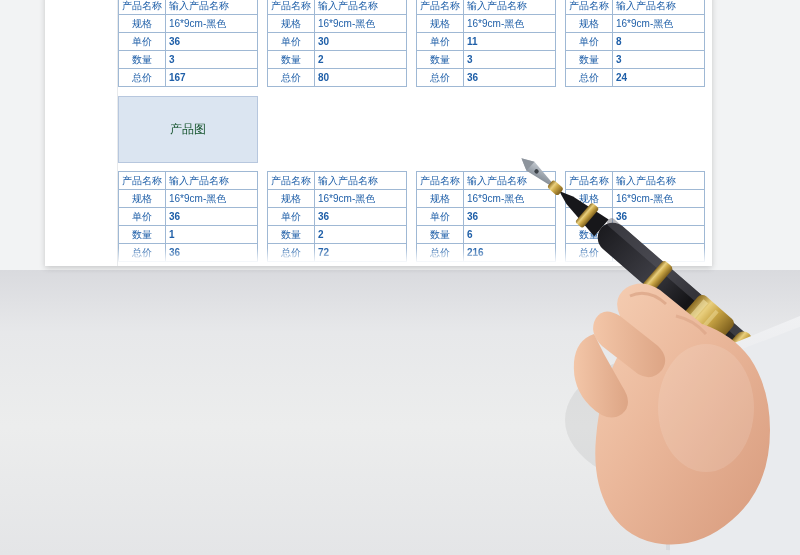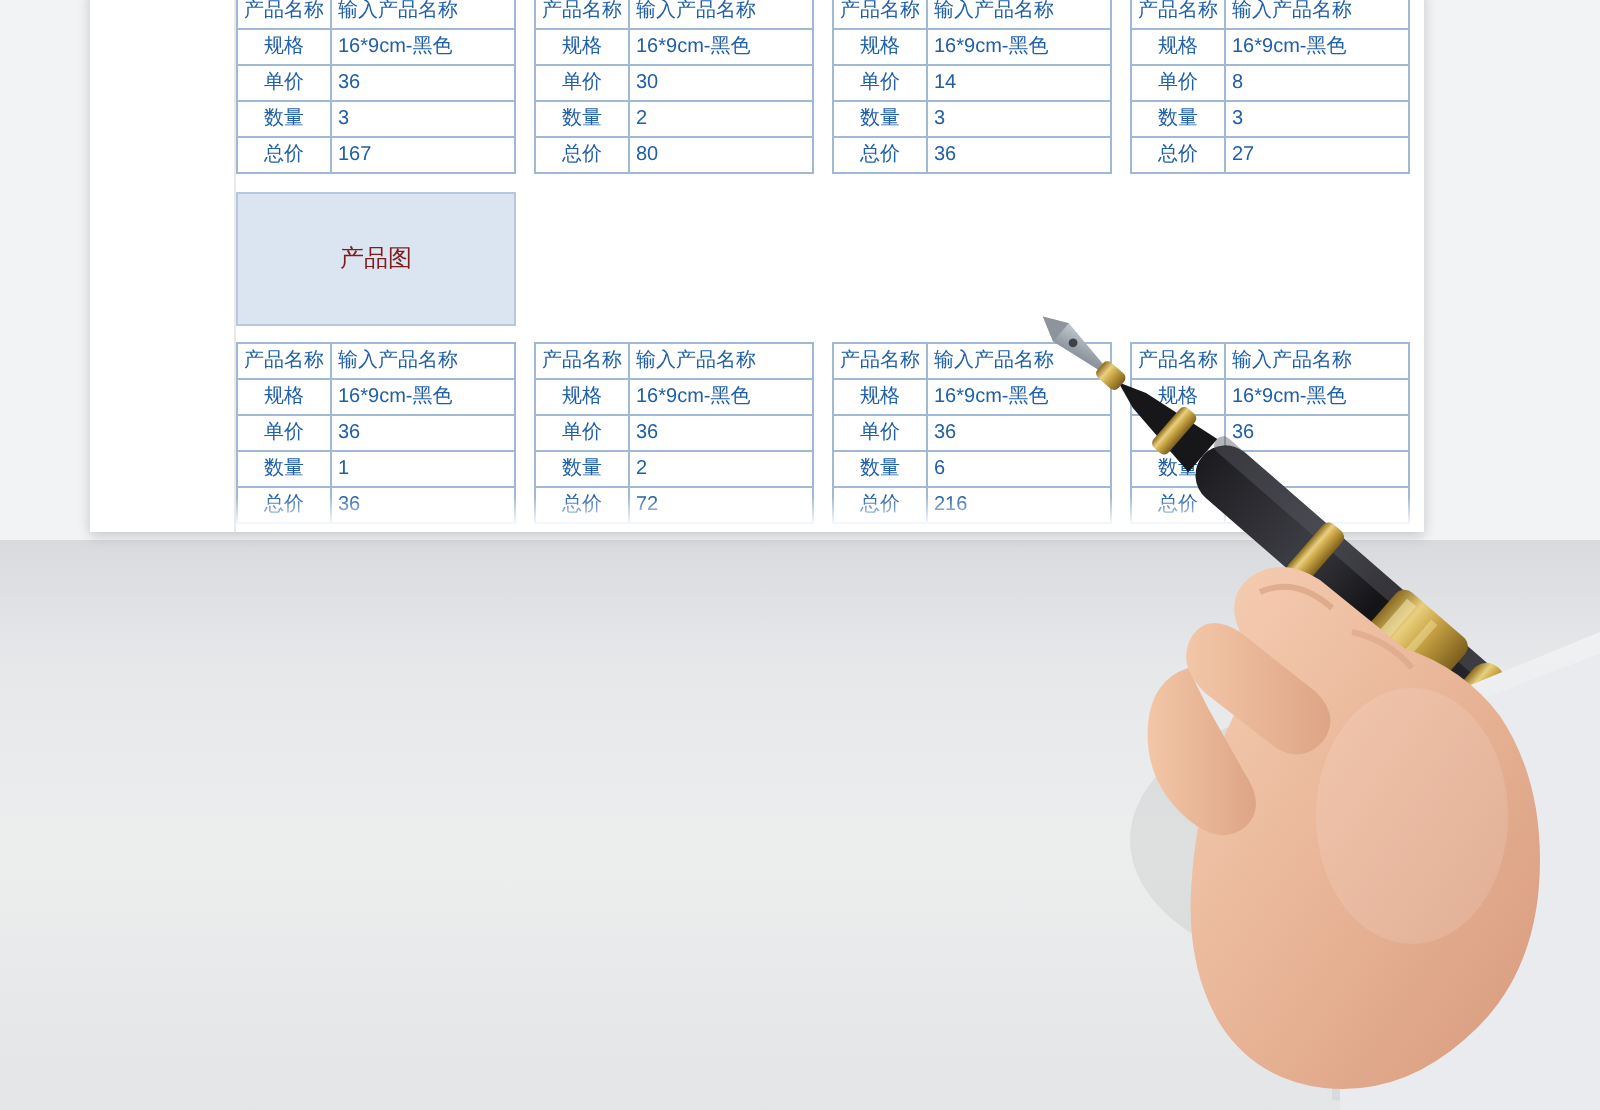--- a/index.html
+++ b/index.html
@@ -93,34 +93,35 @@
     text-align: center;
     color: #1f5fa8;
   }
   td.val {
     color: #1f5fa8;
     text-align: left;
     padding-left: 5px;
   }
   td.val.num {
     text-align: left;
+    font-weight: bold;
   }
 
   
   .imgbox {
     margin-top: 9px;
     width: 140px;
     height: 67px;
     background: #dbe5f1;
     border: 1px solid #b7c7de;
     box-sizing: border-box;
     display: flex;
     align-items: center;
     justify-content: center;
-    color: #7f1d1d;
+    color: #14532d;
     font-size: 12px;
   }
   .spacer-blank {
     width: 140px;
     height: 67px;
     margin-top: 9px;
   }
 
   
   .fade {
@@ -218,21 +219,21 @@
               <tr>
             <td class="lbl">产品名称</td>
             <td class="val">输入产品名称</td>
           </tr>
           <tr>
             <td class="lbl">规格</td>
             <td class="val">16*9cm-黑色</td>
           </tr>
           <tr>
             <td class="lbl">单价</td>
-            <td class="val num">14</td>
+            <td class="val num">11</td>
           </tr>
           <tr>
             <td class="lbl">数量</td>
             <td class="val num">3</td>
           </tr>
           <tr>
             <td class="lbl">总价</td>
             <td class="val num">36</td>
           </tr>
         </tbody>
@@ -254,21 +255,21 @@
           <tr>
             <td class="lbl">单价</td>
             <td class="val num">8</td>
           </tr>
           <tr>
             <td class="lbl">数量</td>
             <td class="val num">3</td>
           </tr>
           <tr>
             <td class="lbl">总价</td>
-            <td class="val num">27</td>
+            <td class="val num">24</td>
           </tr>
         </tbody>
           </table>
         <div class="spacer-blank"></div>
       </div>
 
       <div class="card">
         <table class="prod">
           <tbody>
               <tr>

